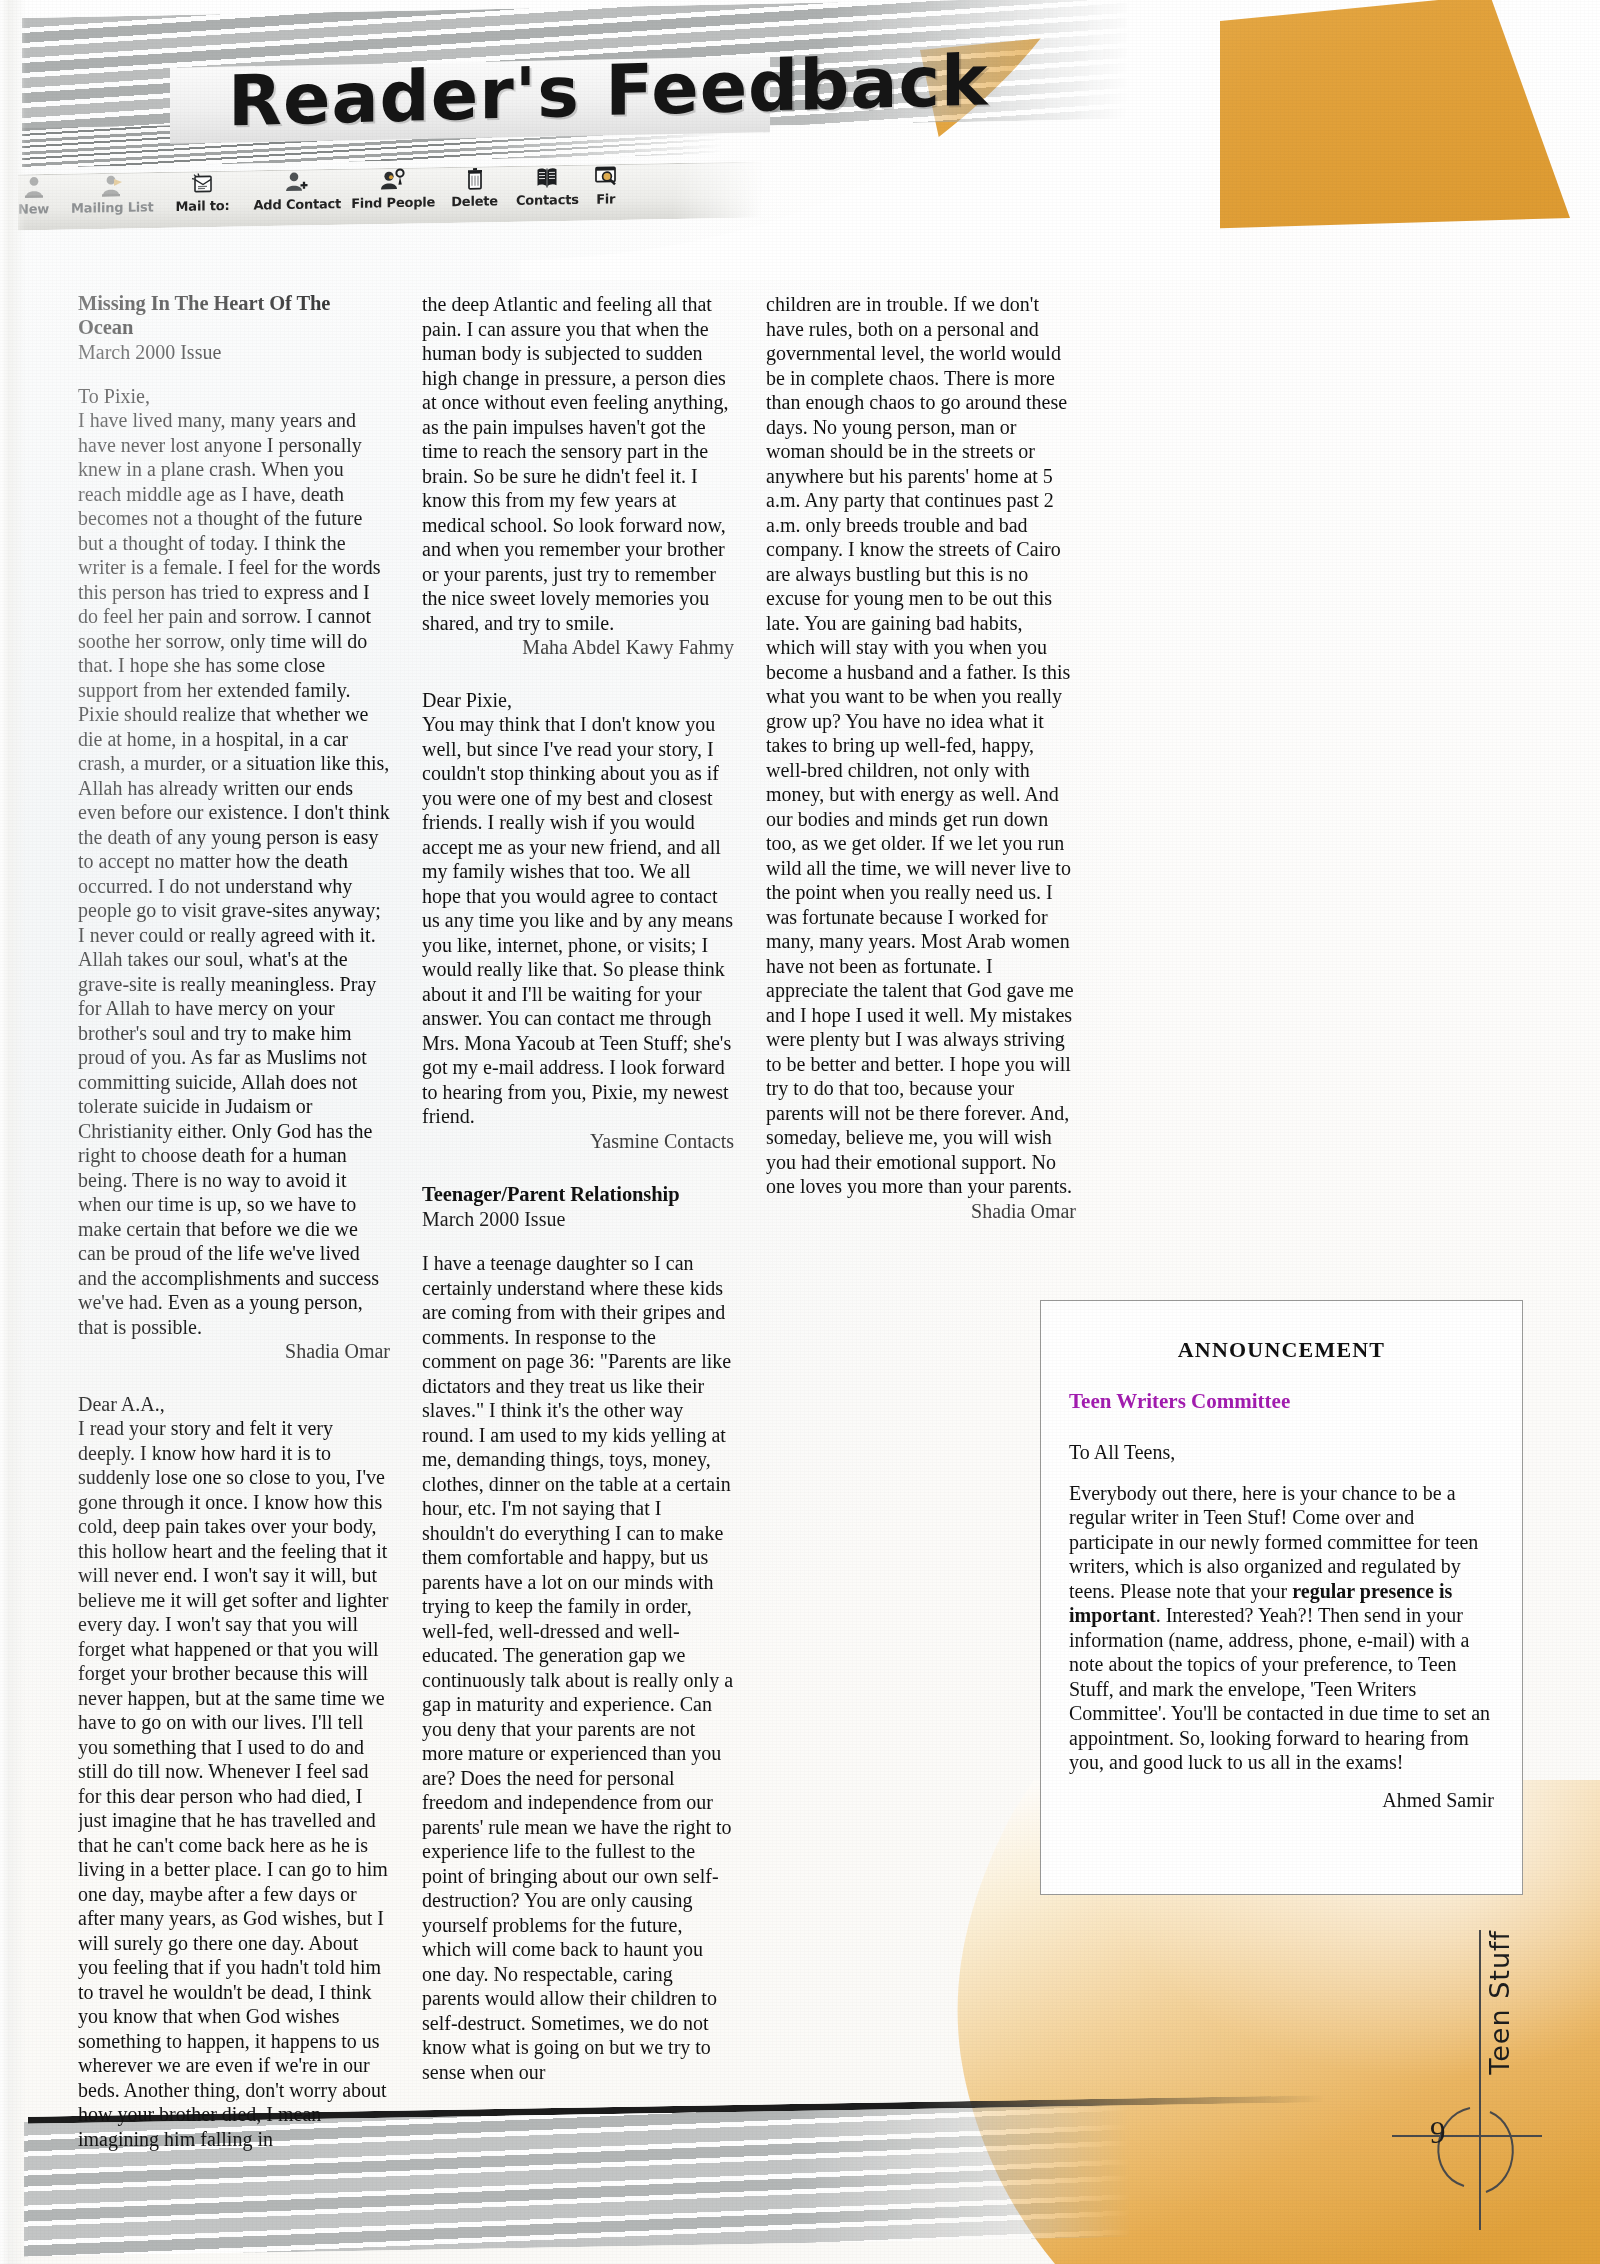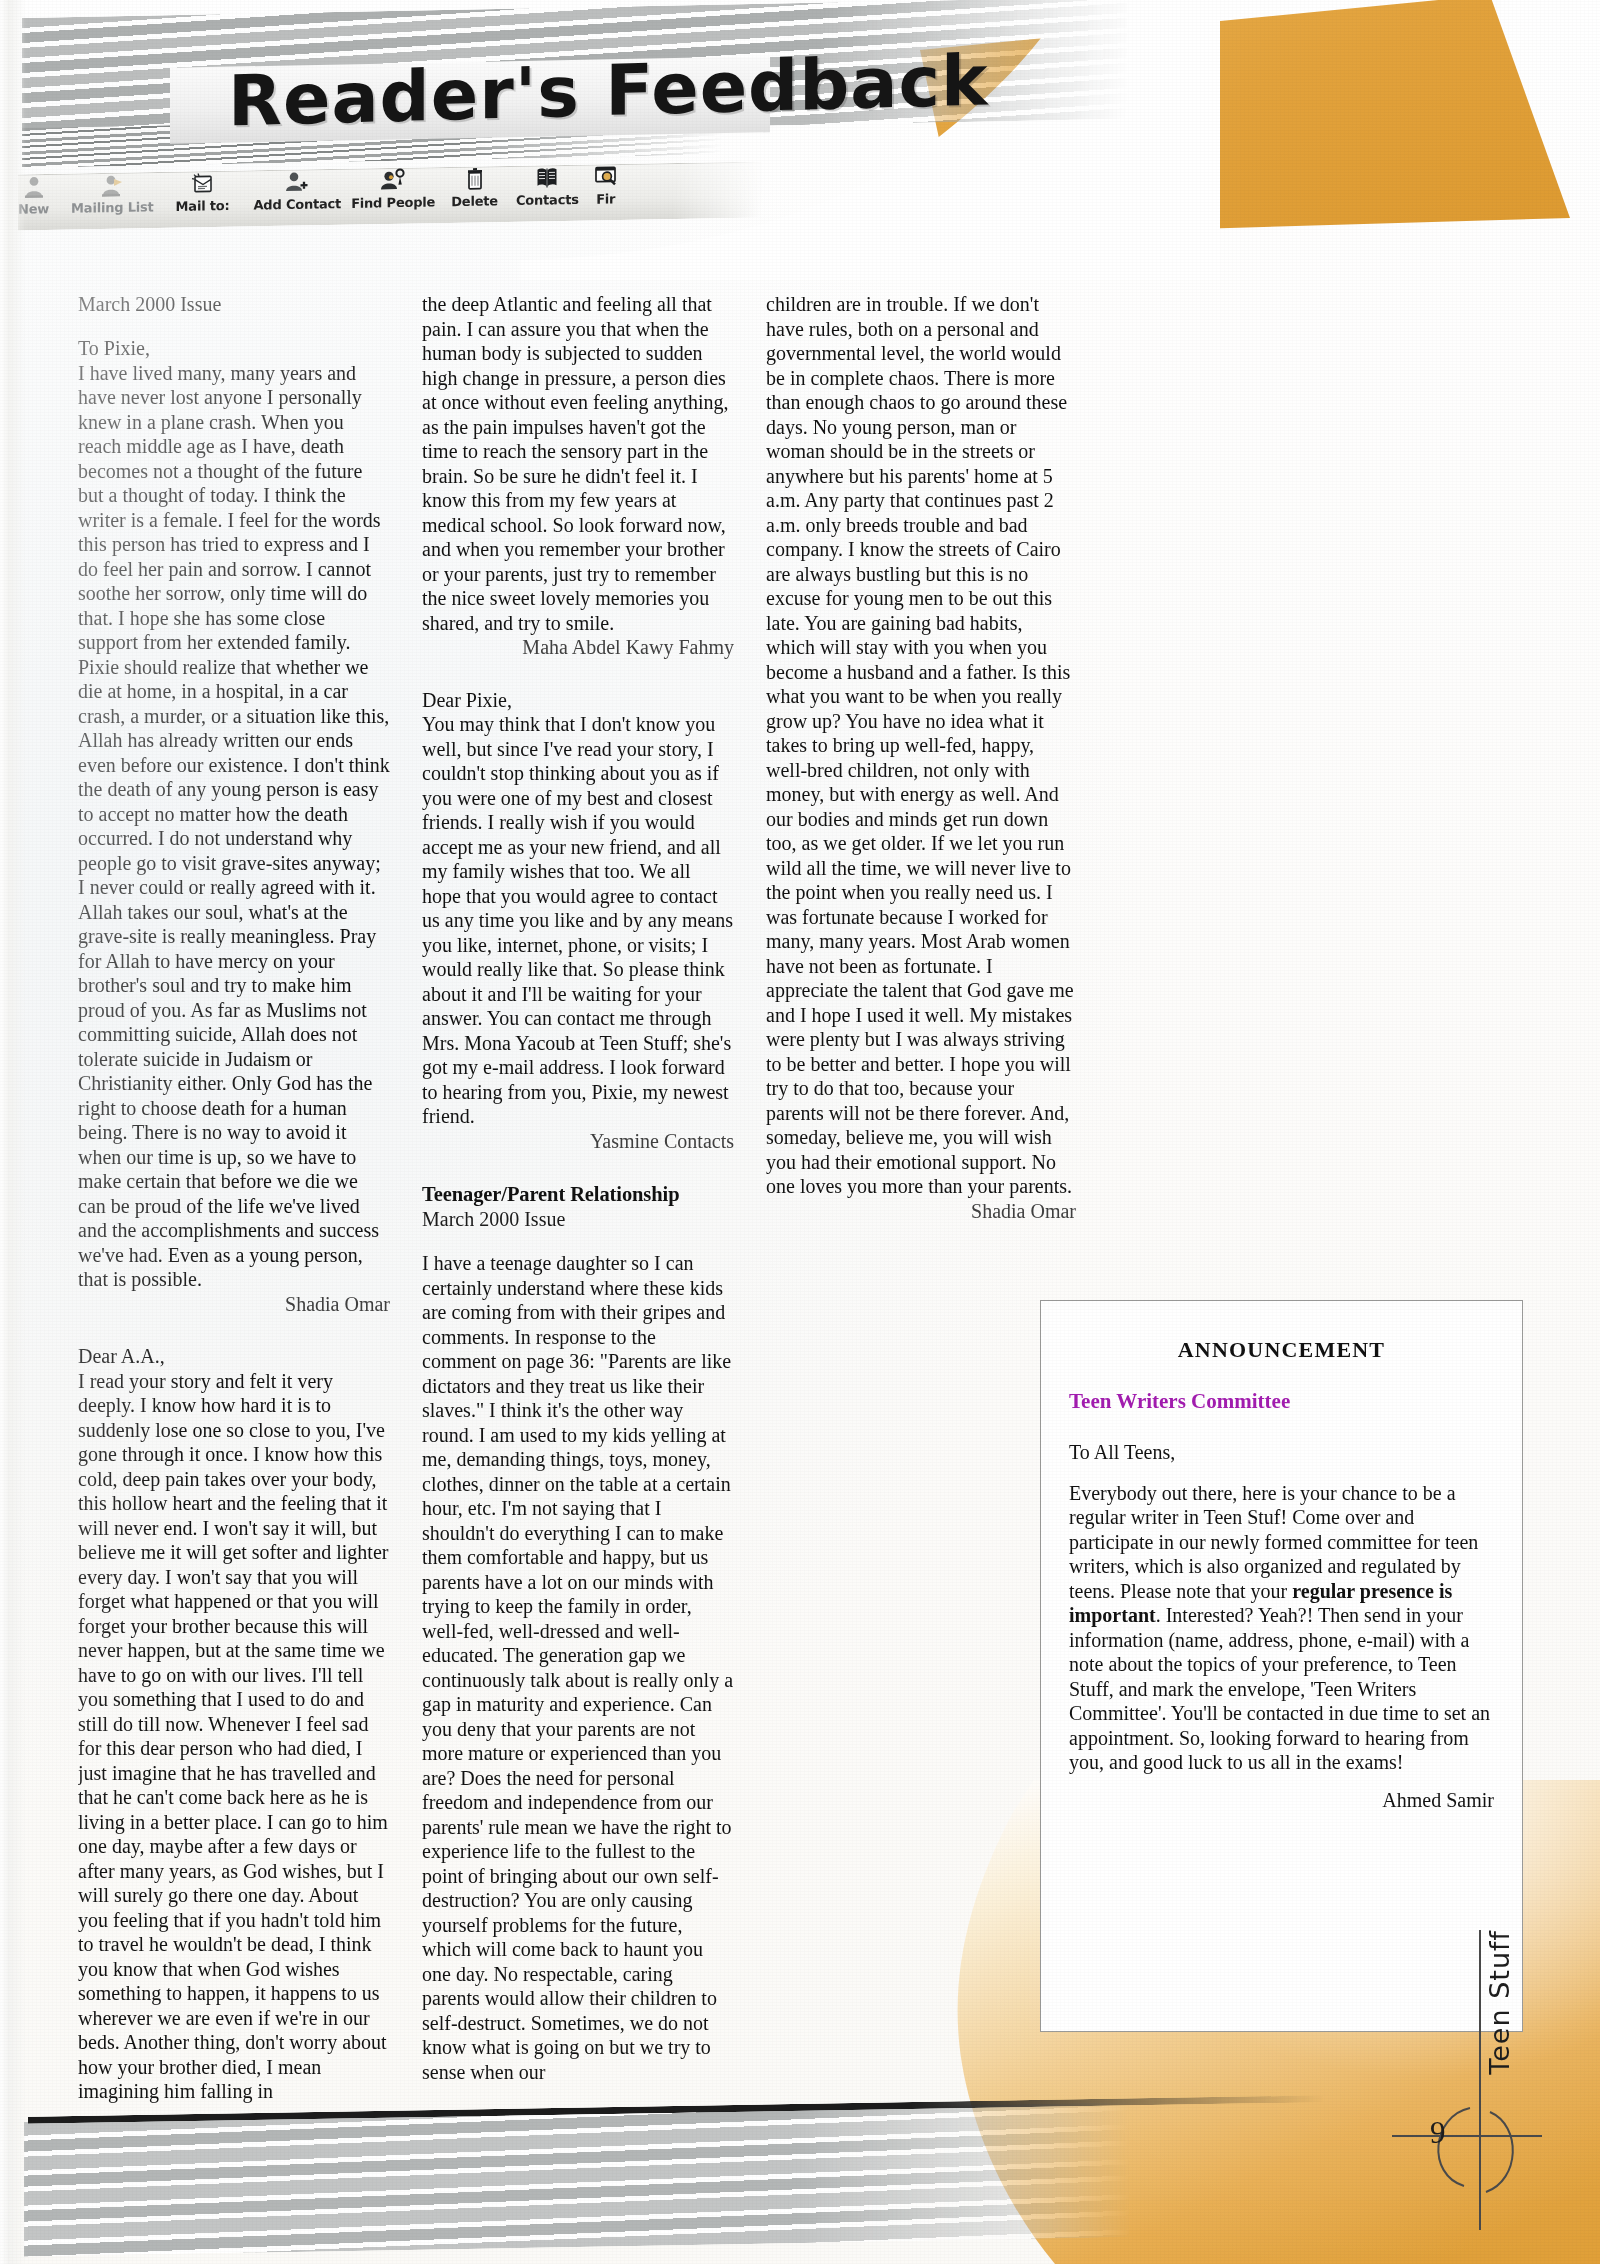--- a/index.html
+++ b/index.html
@@ -212,21 +212,21 @@
   .lightburn {
     -webkit-mask-image: linear-gradient(102deg, rgba(0,0,0,.52) 0%, rgba(0,0,0,.70) 22%, #000 52%);
             mask-image: linear-gradient(102deg, rgba(0,0,0,.52) 0%, rgba(0,0,0,.70) 22%, #000 52%);
   }
 
   
   .announce {
     position: absolute;
     left: 1040px; top: 1300px;
     width: 483px;
-    height: 732px;
+    height: 595px;
     background: #ffffff;
     border: 1.5px solid #9a9a98;
     z-index: 30;
     padding: 36px 28px 18px 28px;
   }
   .announce h2 {
     font-family: "Liberation Serif", serif;
     font-weight: bold;
     font-size: 22px;
     letter-spacing: 1.2px;
@@ -459,20 +459,21 @@
             <line x1="17.2" y1="16.2" x2="22" y2="21" stroke="#1d1f21" stroke-width="2.4"></line>
           </svg>
         </span>
         <span class="tb-label">Fir</span>
       </div>
     </div>
 
   <div class="columns">
 
     <div class="col c1 lightburn">
+      <div class="art-title">Missing In The Heart Of The Ocean</div>
       <div class="art-sub">March 2000 Issue</div>
 
       <p class="body">To Pixie,</p>
       <p class="body" id="l1body">I have lived many, many years and have never lost anyone I personally knew in a plane crash. When you reach middle age as I have, death becomes not a thought of the future but a thought of today. I think the writer is a female. I feel for the words this person has tried to express and I do feel her pain and sorrow. I cannot soothe her sorrow, only time will do that. I hope she has some close support from her extended family. Pixie should realize that whether we die at home, in a hospital, in a car crash, a murder, or a situation like this, Allah has already written our ends even before our existence. I don't think the death of any young person is easy to accept no matter how the death occurred. I do not understand why people go to visit grave-sites anyway; I never could or really agreed with it. Allah takes our soul, what's at the grave-site is really meaningless. Pray for Allah to have mercy on your brother's soul and try to make him proud of you. As far as Muslims not committing suicide, Allah does not tolerate suicide in Judaism or Christianity either. Only God has the right to choose death for a human being. There is no way to avoid it when our time is up, so we have to make certain that before we die we can be proud of the life we've lived and the accomplishments and success we've had. Even as a young person, that is possible.</p>
       <p class="sig">Shadia Omar</p>
 
       <p class="body gap">Dear A.A.,</p>
       <p class="body" id="l2a">I read your story and felt it very deeply. I know how hard it is to suddenly lose one so close to you, I've gone through it once. I know how this cold, deep pain takes over your body, this hollow heart and the feeling that it will never end. I won't say it will, but believe me it will get softer and lighter every day. I won't say that you will forget what happened or that you will forget your brother because this will never happen, but at the same time we have to go on with our lives. I'll tell you something that I used to do and still do till now. Whenever I feel sad for this dear person who had died, I just imagine that he has travelled and that he can't come back here as he is living in a better place. I can go to him one day, maybe after a few days or after many years, as God wishes, but I will surely go there one day. About you feeling that if you hadn't told him to travel he wouldn't be dead, I think you know that when God wishes something to happen, it happens to us wherever we are even if we're in our beds. Another thing, don't worry about how your brother died, I mean imagining him falling in</p>
     </div>
 

